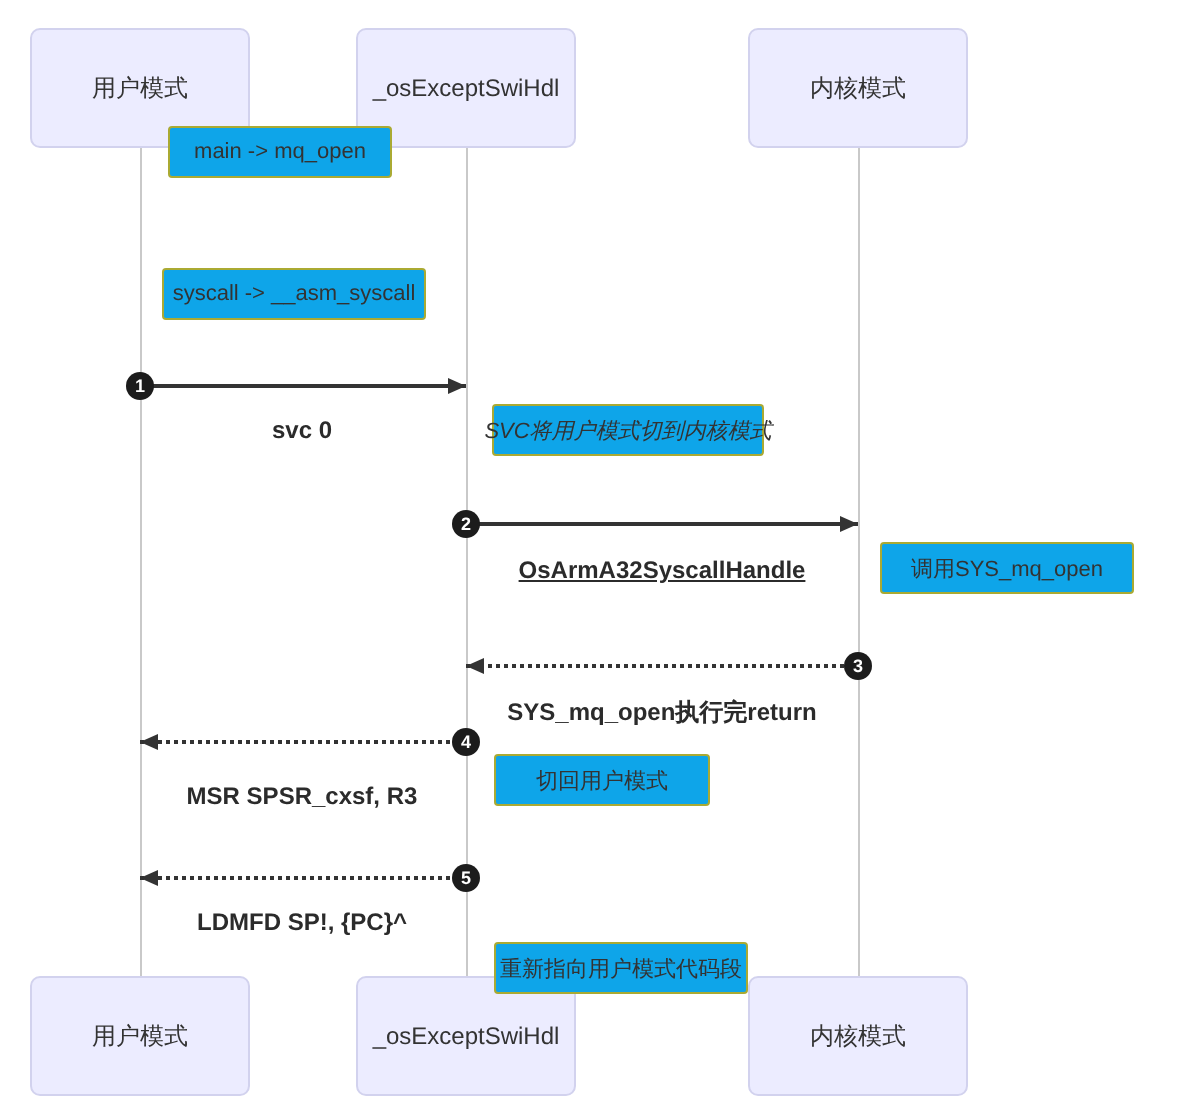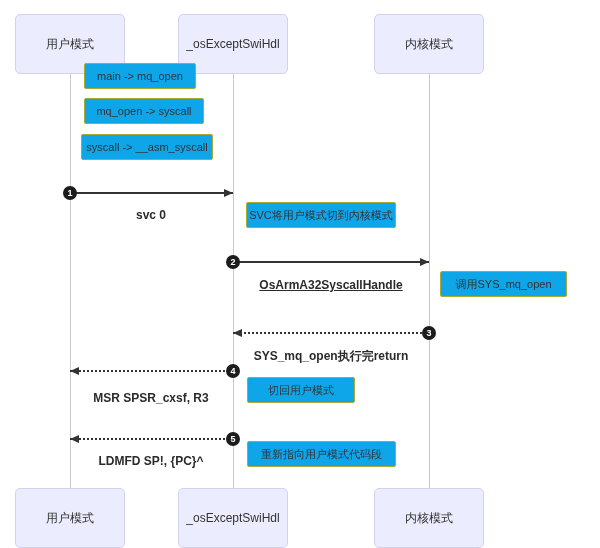--- a/index.html
+++ b/index.html
@@ -82,26 +82,25 @@
       <span>用户模式</span>
     </div>
   <div class="actor" style="left:178px;top:488px;">
       <span>_osExceptSwiHdl</span>
     </div>
   <div class="actor" style="left:374px;top:488px;">
       <span>内核模式</span>
     </div>
 
   <div class="note" style="left:84px;top:63px;width:112px;">main -&gt; mq_open</div>
-  <div class="note" style="left:84px;top:98px;width:120px;">mq_open -&gt; syscall</div>
   <div class="note" style="left:81px;top:134px;width:132px;">syscall -&gt; __asm_syscall</div>
-  <div class="note" style="left:246px;top:202px;width:150px;">SVC将用户模式切到内核模式</div>
+  <div class="note" style="left:246px;top:202px;width:136px;font-style:italic;">SVC将用户模式切到内核模式</div>
   <div class="note" style="left:440px;top:271px;width:127px;">调用SYS_mq_open</div>
   <div class="note" style="left:247px;top:377px;width:108px;">切回用户模式</div>
-  <div class="note" style="left:247px;top:441px;width:149px;font-family:Liberation Serif, serif;">重新指向用户模式代码段</div>
+  <div class="note" style="left:247px;top:471px;width:127px;font-family:Liberation Serif, serif;">重新指向用户模式代码段</div>
 
   <div class="msg-label" style="left:151px;top:171px;">svc 0</div>
   <div class="msg-line solid" style="left:70px;top:192px;width:163px;"></div>
   <div class="ah right" style="left:224px;top:189px;"></div>
   <div class="seq" style="left:63px;top:186px;">1</div>
 
   <div class="msg-label" style="left:331px;top:241px;text-decoration:underline;">OsArmA32SyscallHandle</div>
   <div class="msg-line solid" style="left:233px;top:261px;width:196px;"></div>
   <div class="ah right" style="left:420px;top:258px;"></div>
   <div class="seq" style="left:226px;top:255px;">2</div>

